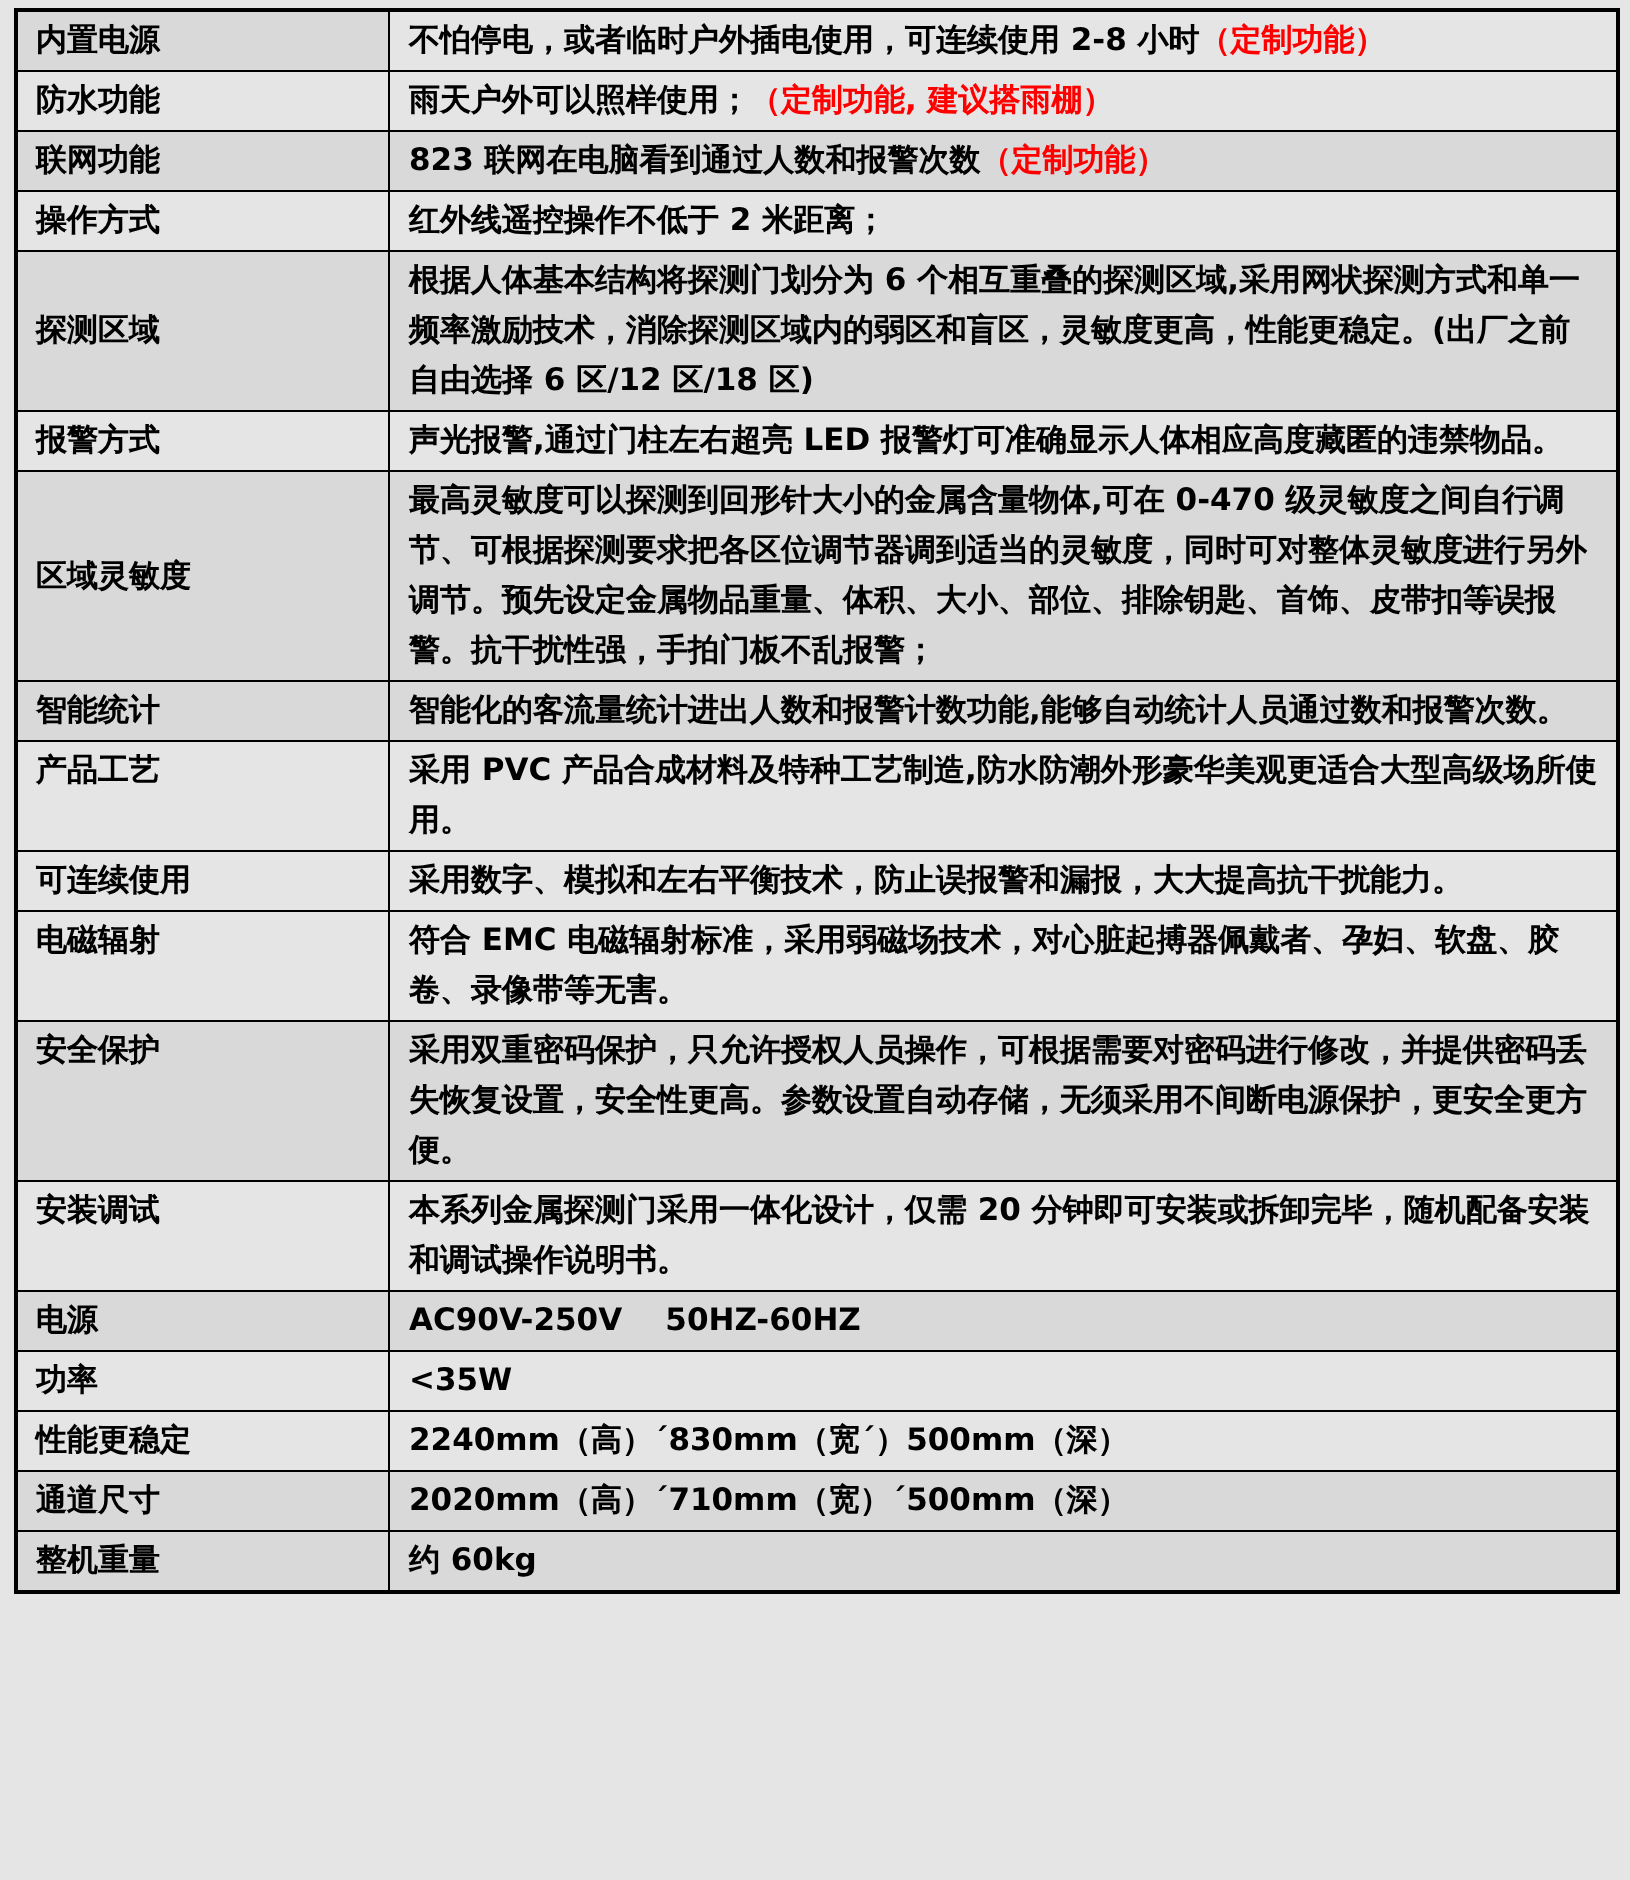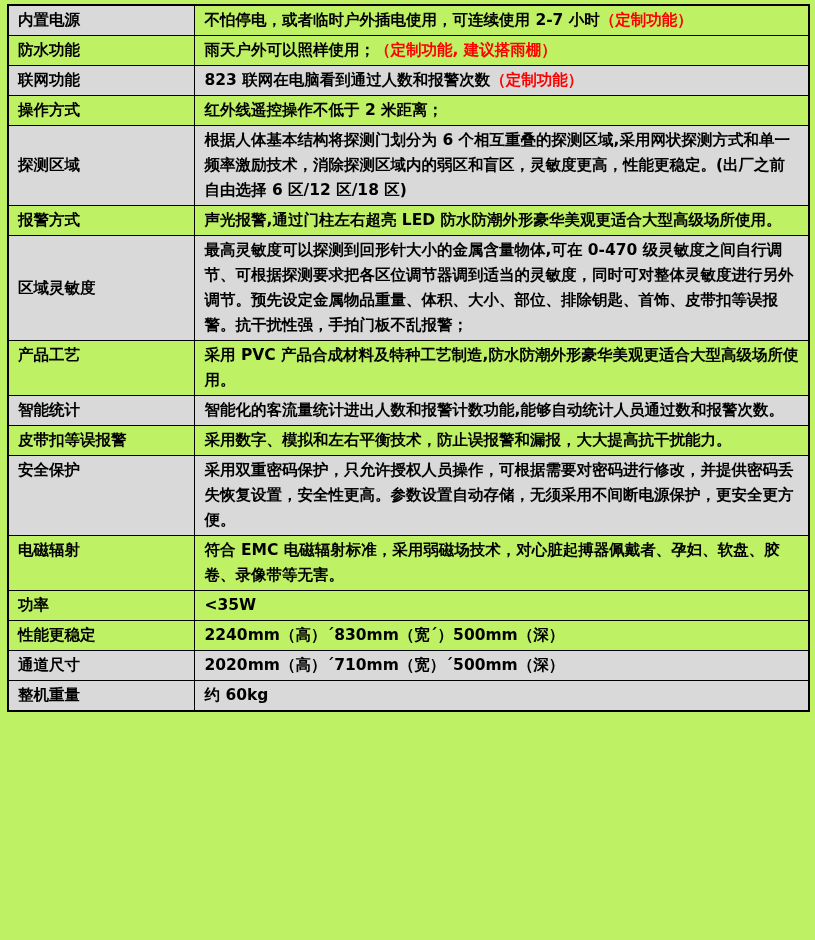--- a/index.html
+++ b/index.html
@@ -4,21 +4,21 @@
 <style>
   html, body {
     margin: 0;
     padding: 0;
     background: #ffffff;
     width: 815px;
   }
   .page {
     width: 815px;
     height: 940px;
-    background: #bef264;
+    background: #e5e5e5;
     box-sizing: border-box;
     padding: 4px 6px 2px 7px;
     font-family: "DejaVu Sans", "Liberation Sans", sans-serif;
   }
   table.spec {
     border-collapse: collapse;
     width: 801px;
     table-layout: fixed;
     border: 2px solid #000;
   }
@@ -54,65 +54,73 @@
 
 <div class="page">
   <table class="spec">
     <colgroup>
       <col class="c-label">
       <col class="c-value">
     </colgroup>
     <tbody id="spec-body">
         <tr>
           <td class="label shaded">内置电源</td>
-          <td class="value"><span>不怕停电，或者临时户外插电使用，可连续使用 2-7 小时</span><span style="color: rgb(255, 0, 0);">（定制功能）</span></td>
+          <td class="value"><span>不怕停电，或者临时户外插电使用，可连续使用 2-8 小时</span><span style="color: rgb(255, 0, 0);">（定制功能）</span></td>
         </tr>
         <tr>
           <td class="label">防水功能</td>
           <td class="value"><span>雨天户外可以照样使用；</span><span style="color: rgb(255, 0, 0); text-align: center;">（定制功能, 建议搭雨棚）</span></td>
         </tr>
         <tr>
           <td class="label shaded">联网功能</td>
           <td class="value shaded"><span>823 联网在电脑看到通过人数和报警次数</span><span style="color: rgb(255, 0, 0);">（定制功能）</span></td>
         </tr>
         <tr>
           <td class="label">操作方式</td>
           <td class="value"><span>红外线遥控操作不低于 2 米距离；</span></td>
         </tr>
         <tr>
           <td class="label shaded vmid">探测区域</td>
           <td class="value shaded"><span>根据人体基本结构将探测门划分为 6 个相互重叠的探测区域,采用网状探测方式和单一频率激励技术，消除探测区域内的弱区和盲区，灵敏度更高，性能更稳定。(出厂之前自由选择 6 区/12 区/18 区)</span></td>
         </tr>
         <tr>
           <td class="label">报警方式</td>
-          <td class="value"><span>声光报警,通过门柱左右超亮 LED 防水防潮外形豪华美观更适合大型高级场所使用。</span></td>
+          <td class="value"><span>声光报警,通过门柱左右超亮 LED 报警灯可准确显示人体相应高度藏匿的违禁物品。</span></td>
         </tr>
         <tr>
           <td class="label shaded vmid">区域灵敏度</td>
           <td class="value shaded"><span>最高灵敏度可以探测到回形针大小的金属含量物体,可在 0-470 级灵敏度之间自行调节、可根据探测要求把各区位调节器调到适当的灵敏度，同时可对整体灵敏度进行另外调节。预先设定金属物品重量、体积、大小、部位、排除钥匙、首饰、皮带扣等误报警。抗干扰性强，手拍门板不乱报警；</span></td>
         </tr>
         <tr>
+          <td class="label shaded">智能统计</td>
+          <td class="value shaded"><span>智能化的客流量统计进出人数和报警计数功能,能够自动统计人员通过数和报警次数。</span></td>
+        </tr>
+        <tr>
           <td class="label">产品工艺</td>
           <td class="value"><span>采用 PVC 产品合成材料及特种工艺制造,防水防潮外形豪华美观更适合大型高级场所使用。</span></td>
         </tr>
         <tr>
-          <td class="label shaded">智能统计</td>
-          <td class="value shaded"><span>智能化的客流量统计进出人数和报警计数功能,能够自动统计人员通过数和报警次数。</span></td>
+          <td class="label">可连续使用</td>
+          <td class="value"><span>采用数字、模拟和左右平衡技术，防止误报警和漏报，大大提高抗干扰能力。</span></td>
         </tr>
         <tr>
-          <td class="label">皮带扣等误报警</td>
-          <td class="value"><span>采用数字、模拟和左右平衡技术，防止误报警和漏报，大大提高抗干扰能力。</span></td>
+          <td class="label">电磁辐射</td>
+          <td class="value"><span>符合 EMC 电磁辐射标准，采用弱磁场技术，对心脏起搏器佩戴者、孕妇、软盘、胶卷、录像带等无害。</span></td>
         </tr>
         <tr>
           <td class="label shaded">安全保护</td>
           <td class="value shaded"><span>采用双重密码保护，只允许授权人员操作，可根据需要对密码进行修改，并提供密码丢失恢复设置，安全性更高。参数设置自动存储，无须采用不间断电源保护，更安全更方便。</span></td>
         </tr>
         <tr>
-          <td class="label">电磁辐射</td>
-          <td class="value"><span>符合 EMC 电磁辐射标准，采用弱磁场技术，对心脏起搏器佩戴者、孕妇、软盘、胶卷、录像带等无害。</span></td>
+          <td class="label">安装调试</td>
+          <td class="value"><span>本系列金属探测门采用一体化设计，仅需 20 分钟即可安装或拆卸完毕，随机配备安装和调试操作说明书。</span></td>
+        </tr>
+        <tr>
+          <td class="label shaded">电源</td>
+          <td class="value shaded"><span>AC90V-250V    50HZ-60HZ</span></td>
         </tr>
         <tr>
           <td class="label">功率</td>
           <td class="value"><span>&lt;35W</span></td>
         </tr>
         <tr>
           <td class="label">性能更稳定</td>
           <td class="value"><span>2240mm（高）´830mm（宽´）500mm（深）</span></td>
         </tr>
         <tr>

